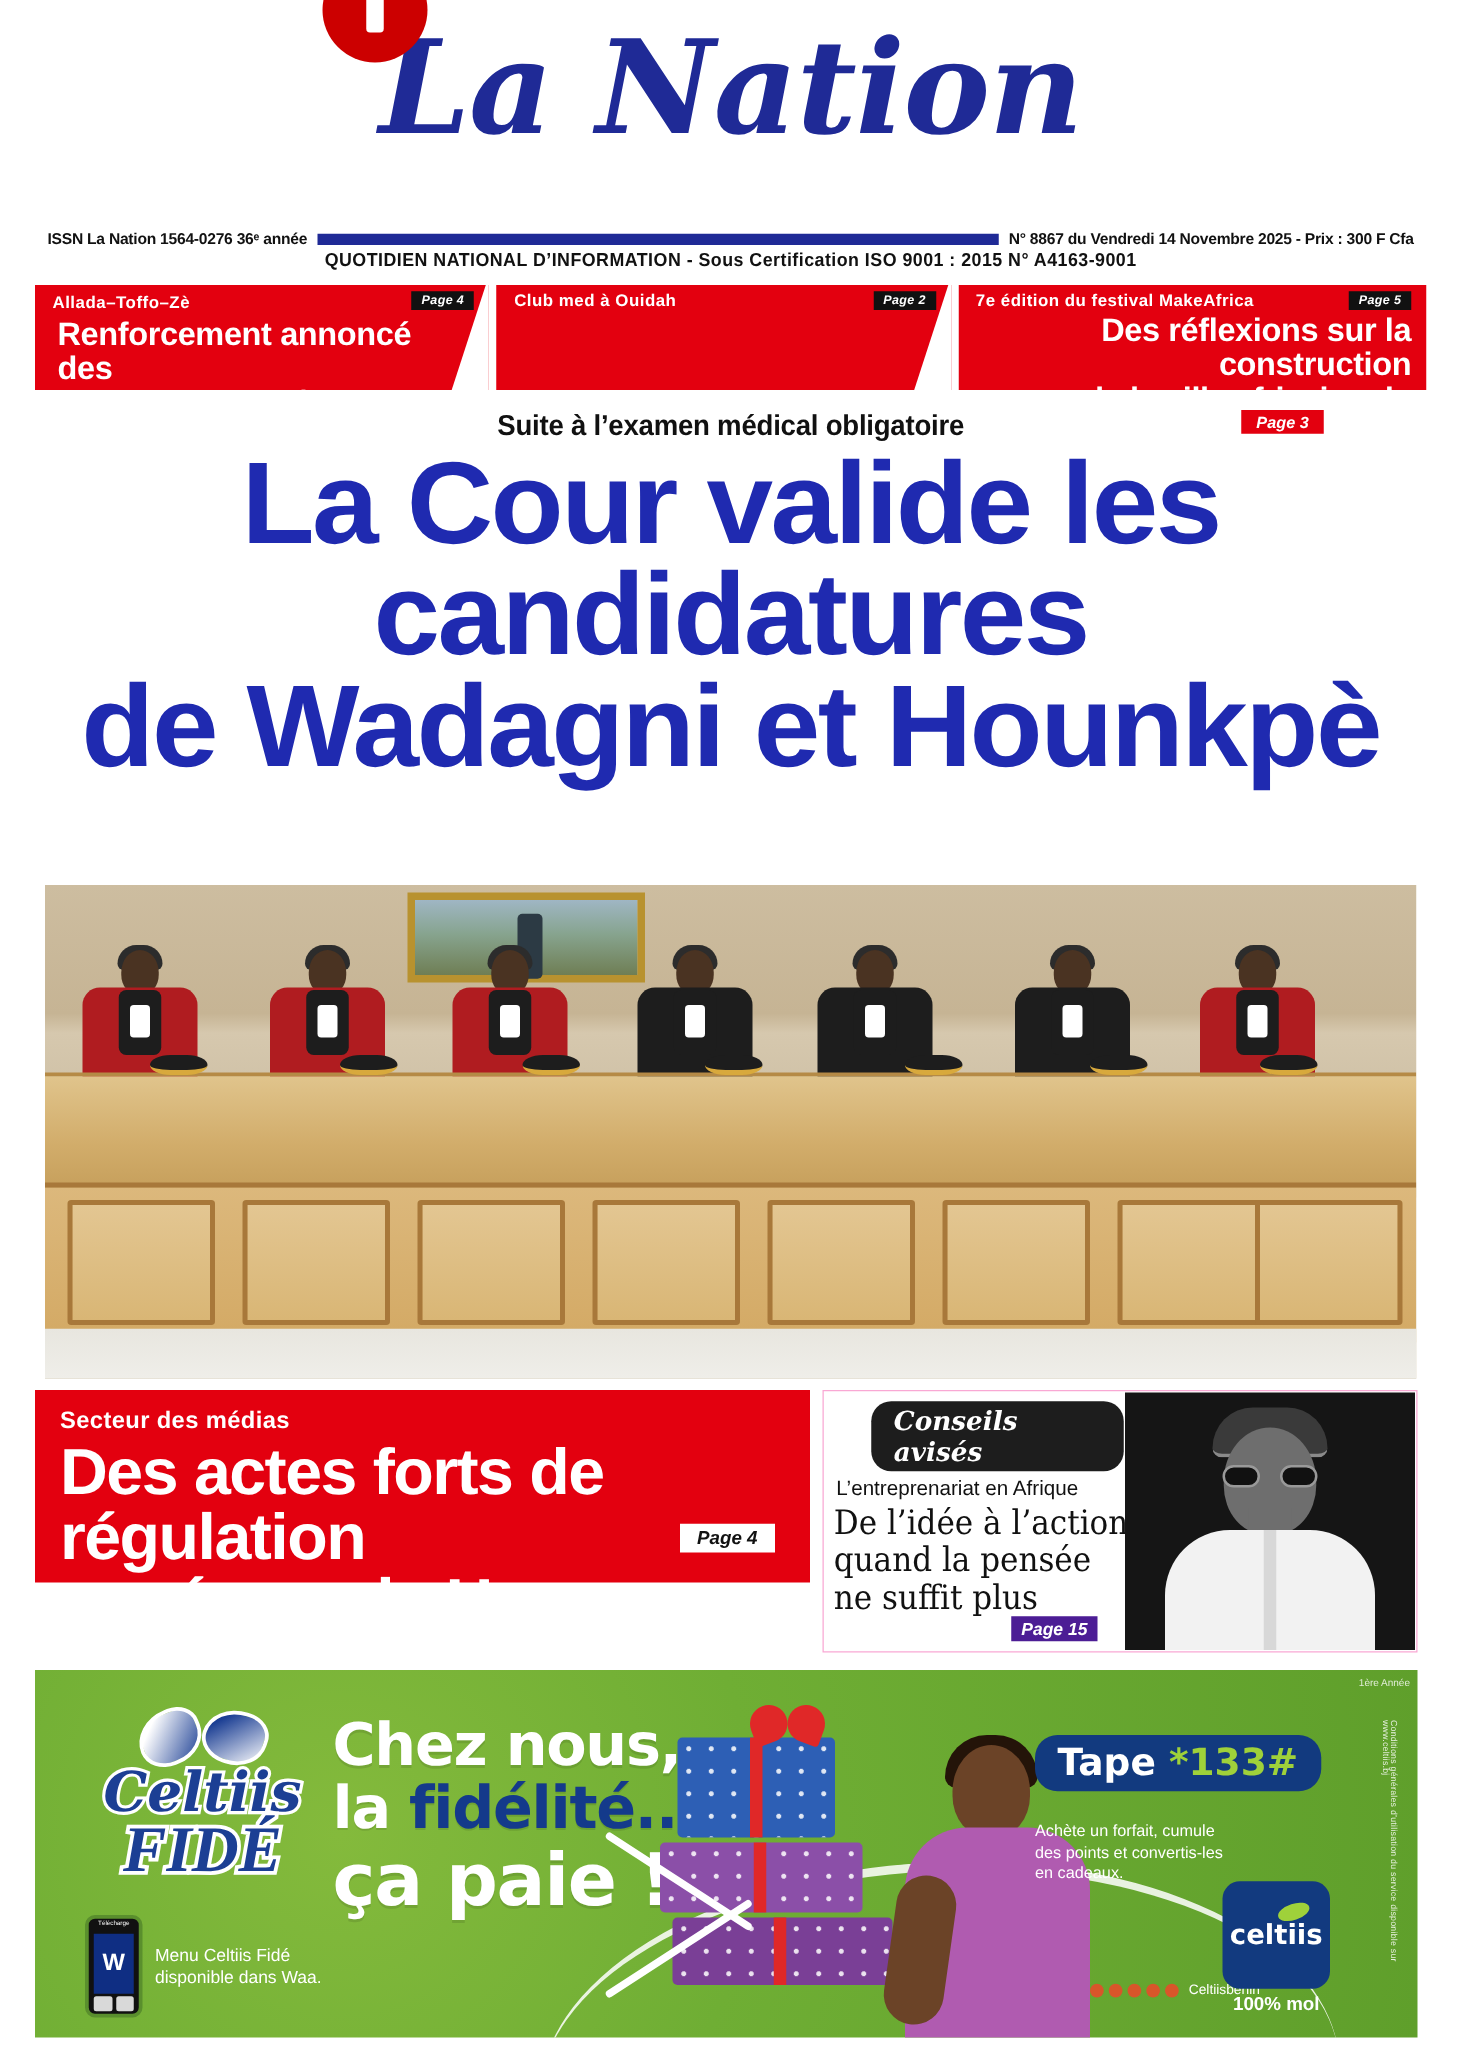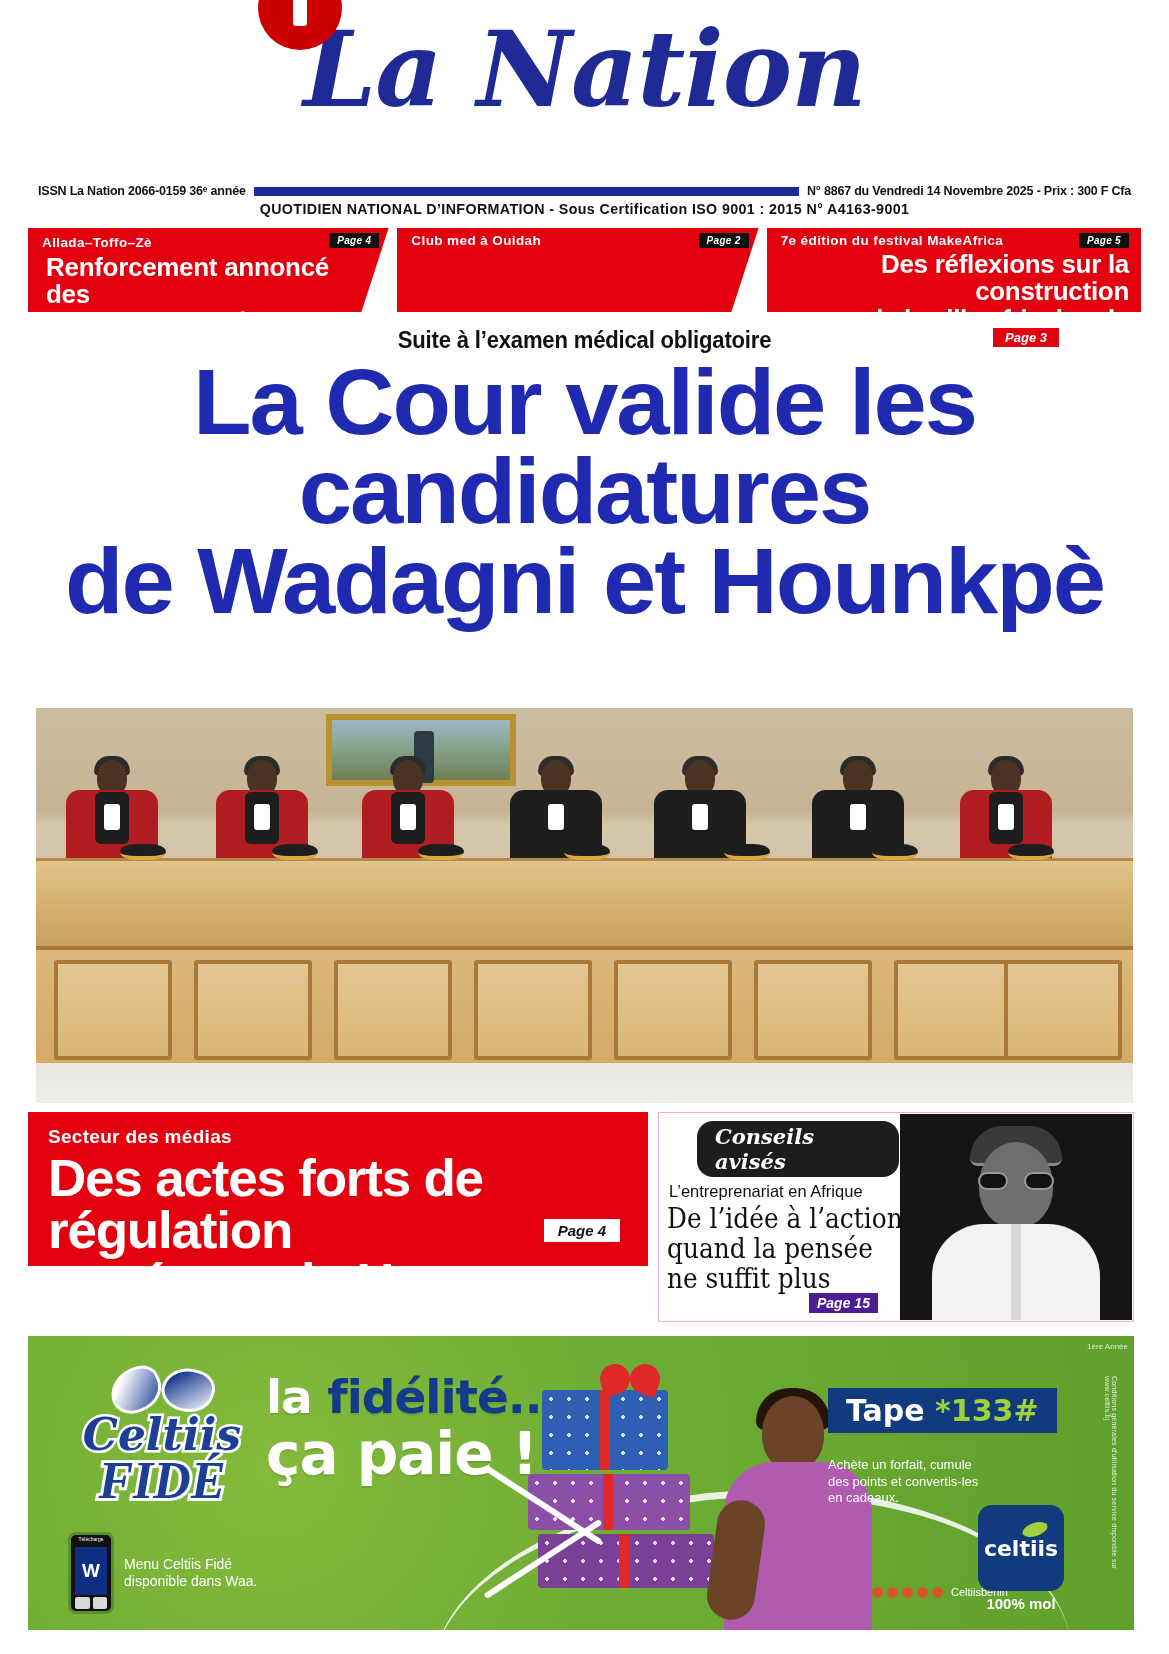--- a/index.html
+++ b/index.html
@@ -378,21 +378,21 @@
      border-radius:50px 50px 0 0; background:#b05bb0; }
   .w-arm{ position:absolute; left:-6px; top:104px; width:48px; height:120px;
      border-radius:24px; background:#6b4327; transform:rotate(8deg); }
 
   .tape-box{
     position:absolute; left:800px; top:52px; width:250px;
   }
   .tape-pill{
     display:inline-block; background:#123a7f; color:#fff;
     font-family:"DejaVu Sans", sans-serif; font-weight:700;
-    font-size:30px; padding:5px 18px; border-radius:0;
+    font-size:30px; padding:5px 18px; border-radius:18px;
   }
   .tape-pill em{ color:#9fd13a; font-style:normal; }
   .tape-sub{
     color:#fff; font-size:13px; line-height:1.28; padding-top:24px;
     text-align:justify; width:218px;
   }
   .social{
     position:absolute; left:844px; top:250px; display:flex; align-items:center; gap:4px;
   }
   .social b{ width:11px; height:11px; border-radius:50%; background:#d8562a; display:block;}
@@ -427,21 +427,21 @@
 <div class="page">
 
   <div class="masthead">
     <div class="logo-wrap">
       <div class="logo-text">La Nation</div>
       <div class="logo-dot"></div>
     </div>
   </div>
 
   <div class="issn-row">
-    <div class="issn-left">ISSN La Nation 2066-0159  36ᵉ année</div>
+    <div class="issn-left">ISSN La Nation 1564-0276  36ᵉ année</div>
     <div class="issn-bar"></div>
     <div class="issn-right">N° 8867 du Vendredi 14 Novembre  2025 - Prix : 300 F Cfa</div>
   </div>
   <div class="tagline">QUOTIDIEN  NATIONAL  D’INFORMATION - Sous Certification ISO 9001 : 2015 N° A4163-9001</div>
 
   <div class="teasers">
     <div class="teaser t1">
       <span class="kicker">Allada–Toffo–Zè</span>
       <span class="pagebadge">Page 4</span>
       <div class="htext">
@@ -602,20 +602,21 @@
             <b></b>
           </div>
       </div>
       <div class="txt">
         <div>Menu Celtiis Fidé</div>
         <div>disponible dans Waa.</div>
       </div>
     </div>
 
     <div class="ad-head">
+      <div>Chez nous,</div>
       <div>
         <span>la </span><span class="blue">fidélité...</span>
       </div>
       <span class="big">ça paie !</span>
     </div>
 
     <div class="gifts">
       <div class="gift g1">
           <div class="dots-pat"></div>
           <div class="bow">

